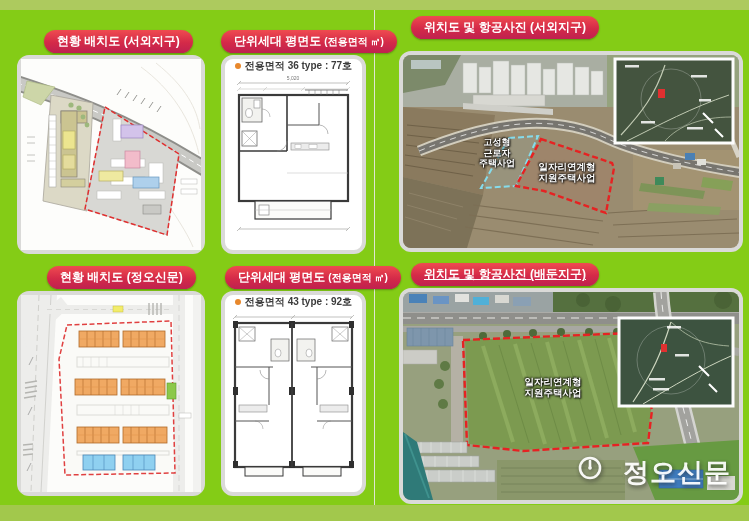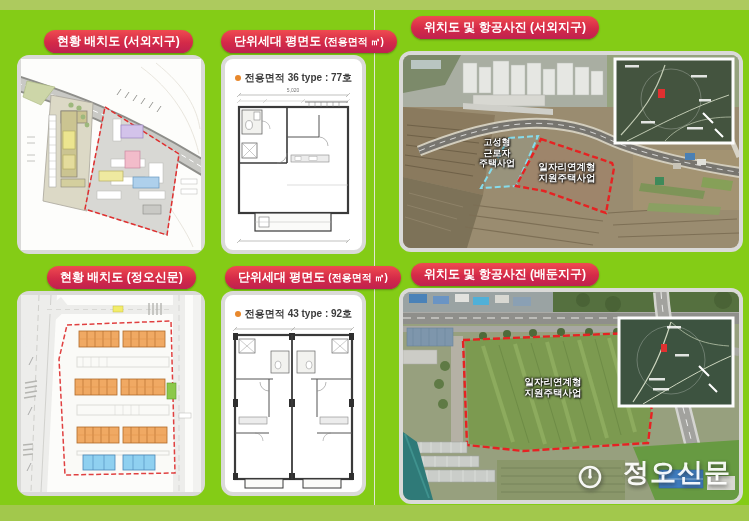--- a/index.html
+++ b/index.html
@@ -13,28 +13,28 @@
   .badge{position:absolute;height:23px;padding:0 13px;border-radius:13px;
          background:linear-gradient(180deg,#ef4b50 0%,#d42a48 55%,#bf2150 100%);
          color:#fff;font-weight:bold;font-size:12px;display:flex;align-items:center;
          justify-content:center;gap:3px;white-space:nowrap;box-shadow:0 1px 2px rgba(0,0,0,.3);}
   .badge small{font-size:10px;font-weight:bold;}
 
   .panel{position:absolute;background:#fff;border:4px solid #dadad8;border-radius:12px;box-sizing:border-box;}
   .panel-inner{position:absolute;inset:0;border-radius:8px;overflow:hidden;}
 
   .caption{display:flex;align-items:center;justify-content:center;gap:4px;
-           margin-top:12px;font-size:10px;font-weight:bold;color:#3c3c3c;}
+           margin-top:0;font-size:10px;font-weight:bold;color:#3c3c3c;}
   .dot{width:6px;height:6px;border-radius:50%;background:#e8882c;display:inline-block;}
 
   .photo-label{position:absolute;color:#fff;font-weight:bold;text-align:center;
                white-space:pre-line;line-height:1.18;
                text-shadow:0 0 2px #000,1px 1px 2px #000,-1px -1px 2px rgba(0,0,0,.7);}
 
-  #watermark{position:absolute;right:8px;bottom:10px;display:flex;align-items:flex-end;gap:20px;
+  #watermark{position:absolute;right:8px;bottom:10px;display:flex;align-items:flex-start;gap:20px;
              opacity:.93;filter:drop-shadow(1px 2px 2px rgba(40,40,40,.7));}
   #watermark .wm-text{color:#fff;font-size:26px;font-weight:bold;letter-spacing:1px;}
 </style>
 </head>
 <body>
 
 <div id="page">
   <div class="band" id="band-top"></div>
   <div class="band" id="band-bottom"></div>
   <div id="divider"></div>
@@ -49,21 +49,21 @@
   <div class="badge" style="left:411px;top:16px;">
     <span>위치도 및 항공사진 (서외지구)</span>
   </div>
   <div class="badge" style="left:47px;top:266px;">
     <span>현황 배치도 (정오신문)</span>
   </div>
   <div class="badge" style="left:225px;top:266px;">
     <span>단위세대 평면도</span>
     <small>(전용면적 ㎡)</small>
   </div>
-  <div class="badge" style="left:411px;top:263px;">
+  <div class="badge" style="left:411px;top:263px;text-decoration:underline;">
     <span>위치도 및 항공사진 (배둔지구)</span>
   </div>
 
   <div class="panel" style="left:17px;top:55px;width:188px;height:199px;">
     <svg width="180" height="191" viewBox="0 0 180 191">
       <rect width="180" height="191" fill="#fdfdfb"></rect>
       <path d="M120,8 C150,30 170,60 178,95" stroke="#e9e6de" fill="none" stroke-width="1"></path>
       <path d="M135,4 C165,28 176,50 179,70" stroke="#e9e6de" fill="none" stroke-width="1"></path>
       <path d="M150,150 C160,165 168,178 172,188" stroke="#e9e6de" fill="none" stroke-width="1"></path>
 

